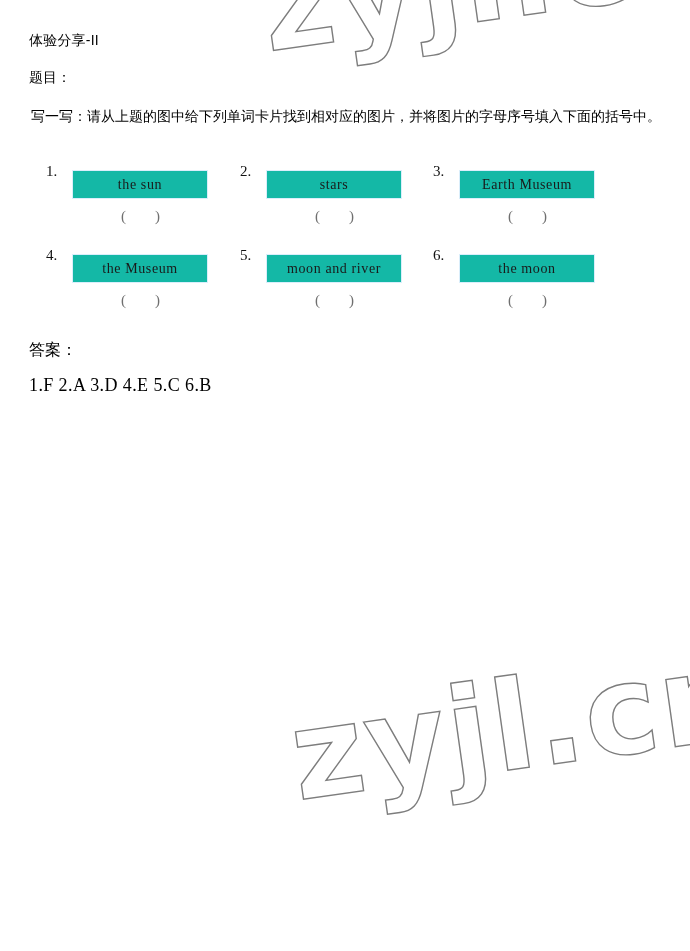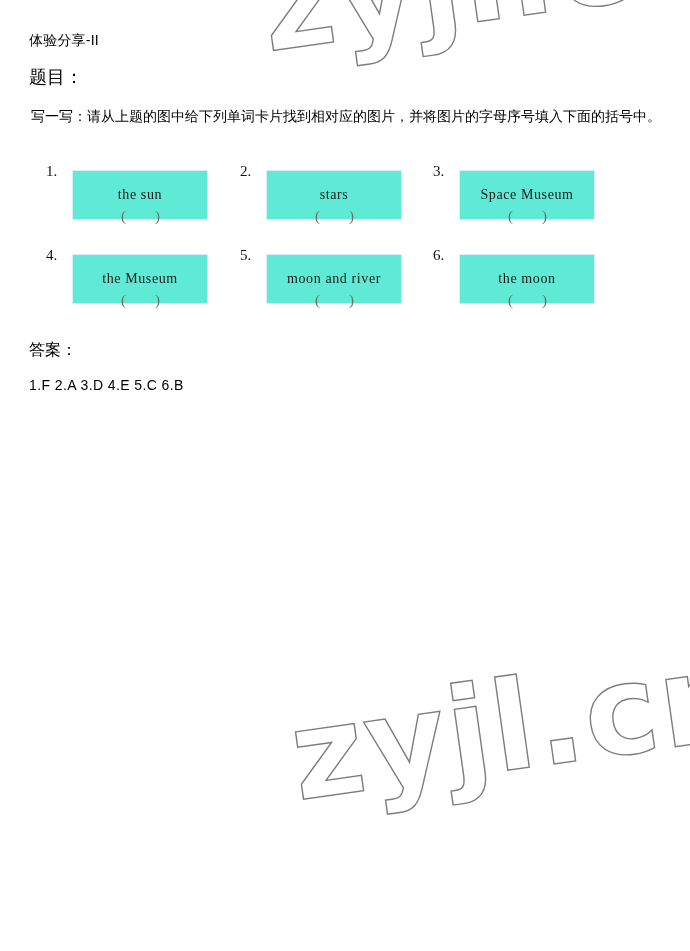--- a/index.html
+++ b/index.html
@@ -57,23 +57,22 @@
     top: 30px;
     font-size: 14px;
     line-height: 20px;
     letter-spacing: 0.2px;
   }
 
   .section-label {
     position: absolute;
     left: 29px;
     top: 67px;
-    font-size: 18px;
-    line-height: 20px;
-    font-family: Liberation Serif, serif;
+    font-size: 14px;
+    line-height: 20px;
   }
 
   .instruction {
     position: absolute;
     left: 29px;
     top: 105px;
     width: 634px;
     font-size: 14px;
     line-height: 23px;
     text-align: center;
@@ -105,24 +104,24 @@
     font-family: "Liberation Serif", "DejaVu Serif", serif;
     font-size: 15px;
     color: #111111;
   }
 
   .ex-card {
     position: absolute;
     left: 26px;
     top: 10px;
     width: 136px;
-    height: 50px;
+    height: 29px;
     border: 1px solid #daeefb;
     box-sizing: border-box;
-    background: #5eead4;
+    background: #14b8a6;
     display: flex;
     align-items: center;
     justify-content: center;
   }
   .ex-card-text {
     font-family: "Liberation Serif", "DejaVu Serif", serif;
     font-size: 14px;
     color: #1a1a1a;
     letter-spacing: 0.6px;
     white-space: nowrap;
@@ -149,22 +148,22 @@
     position: absolute;
     left: 29px;
     top: 340px;
     font-size: 16px;
     line-height: 20px;
   }
   .answer-text {
     position: absolute;
     left: 29px;
     top: 375px;
-    font-family: Liberation Sans, sans-serif;
-    font-size: 14px;
+    font-family: Liberation Serif, serif;
+    font-size: 18px;
     line-height: 20px;
     letter-spacing: 0.4px;
     color: #000000;
   }
 </style>
 </head>
 <body>
 
 <div class="watermark watermark-top">zyjl.cn</div>
 
@@ -198,21 +197,21 @@
           <span class="ex-card-text">stars</span>
         </div>
         <div class="ex-blank">
           <span>(</span><span class="paren-gap"></span><span>)</span>
         </div>
       </div>
 
       <div class="ex-item col3">
         <span class="ex-num">3.</span>
         <div class="ex-card">
-          <span class="ex-card-text">Space  Museum</span>
+          <span class="ex-card-text">Earth  Museum</span>
         </div>
         <div class="ex-blank">
           <span>(</span><span class="paren-gap"></span><span>)</span>
         </div>
       </div>
 
     </div>
 
     <div class="ex-row">
 

